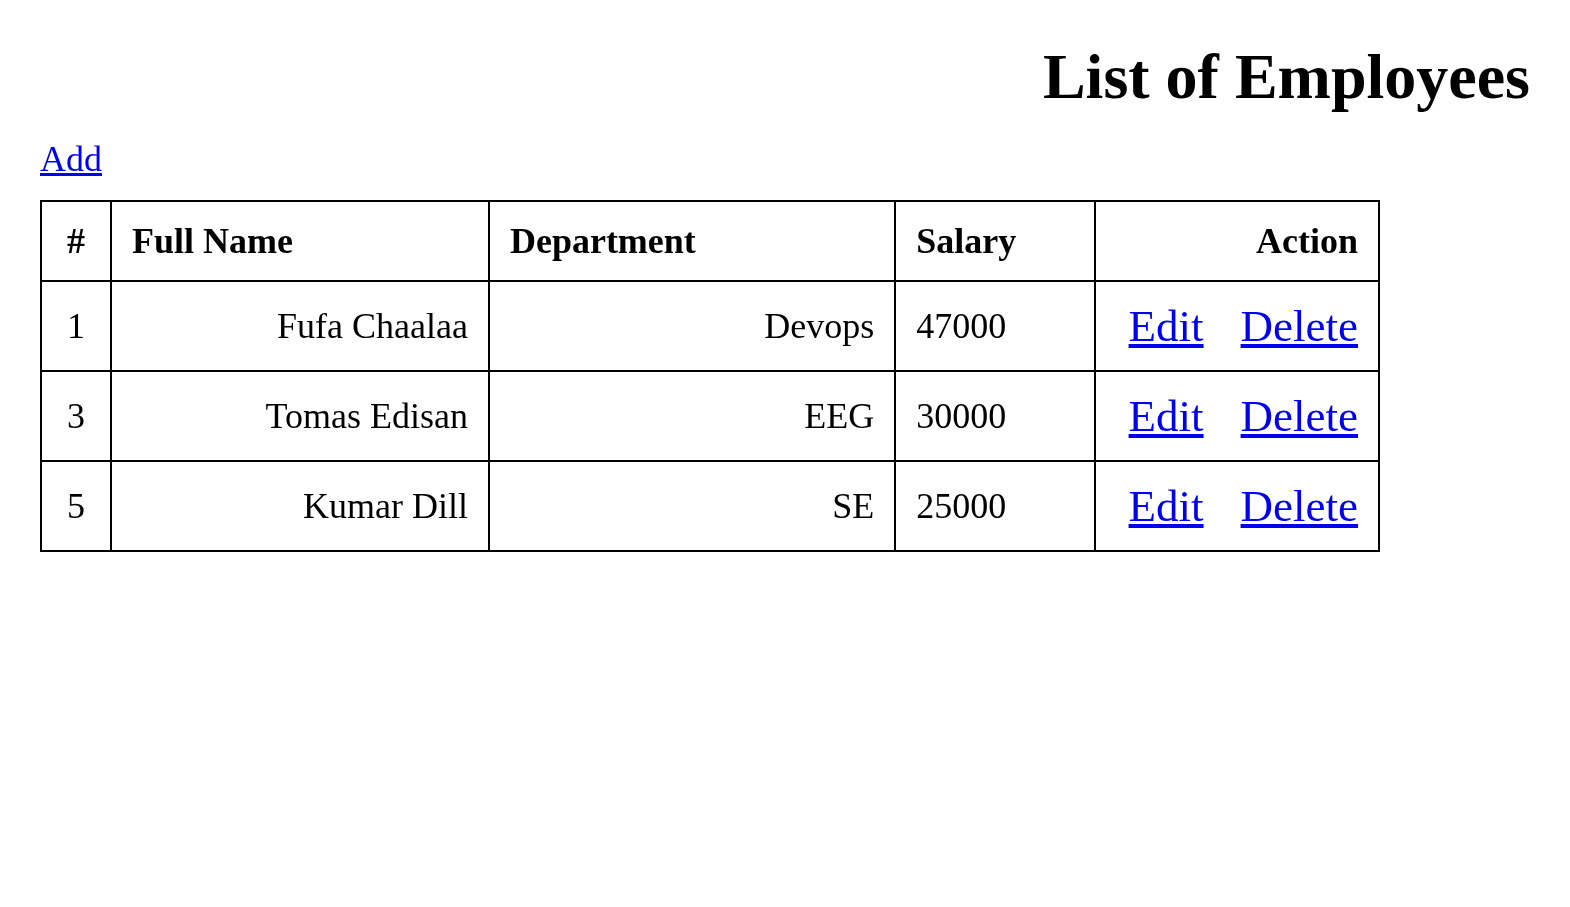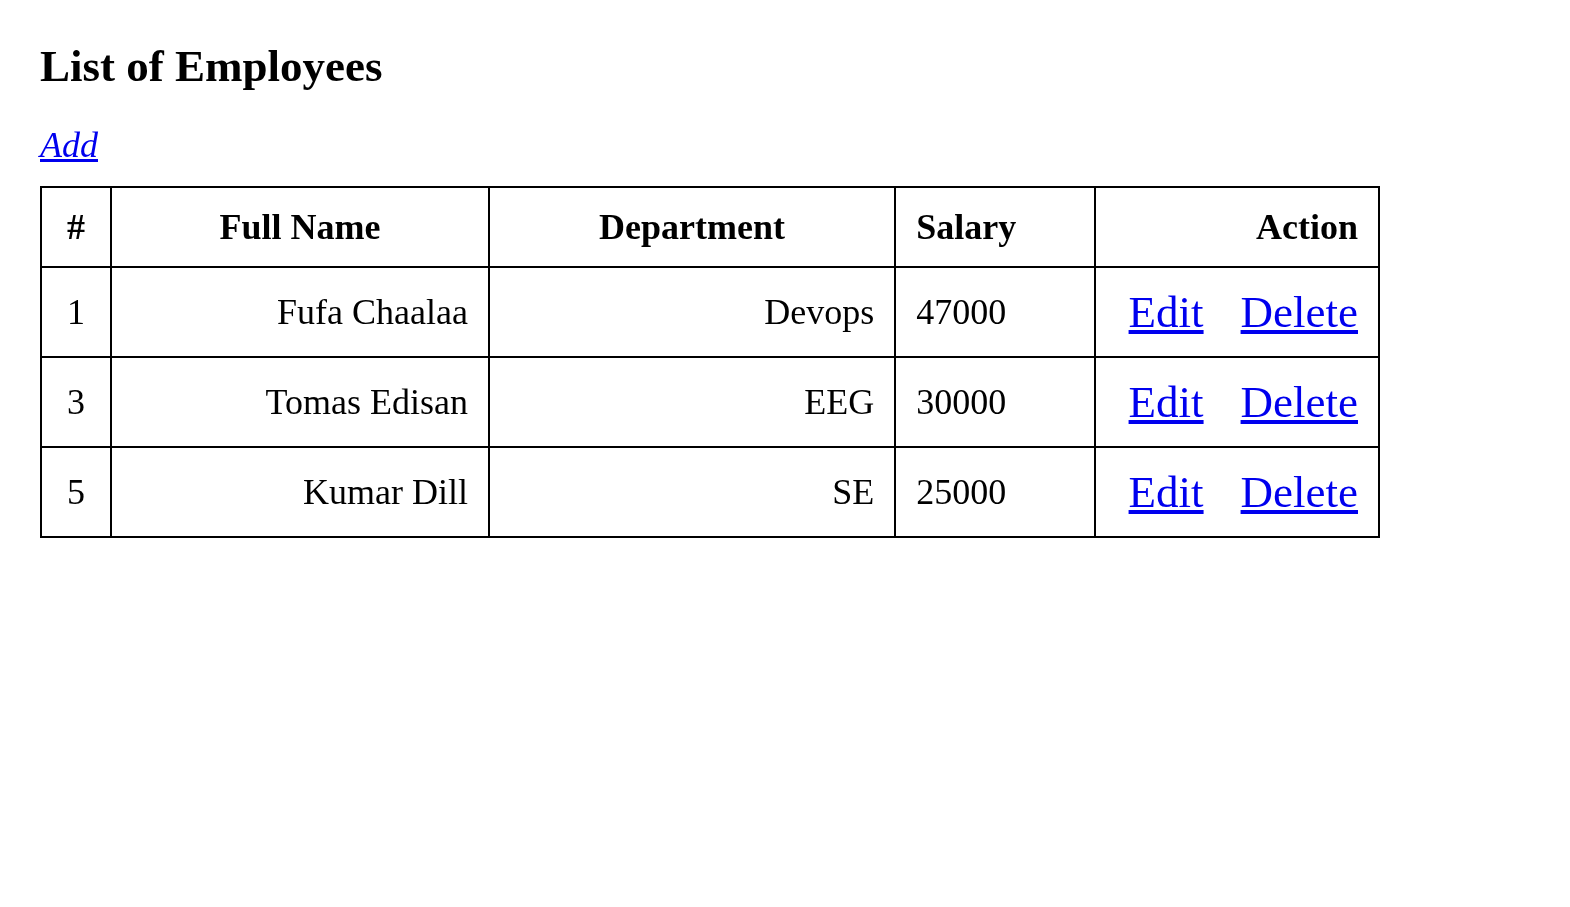--- a/index.html
+++ b/index.html
@@ -8,51 +8,51 @@
       box-sizing: border-box;
     }
 
     body {
       background: #ffffff;
       font-family: Times New Roman, serif;
       padding: 40px 40px;
     }
 
     h1 {
-      font-size: 45px;
+      font-size: 64px;
       font-weight: bold;
       color: #000000;
-      margin-bottom: 32px;
+      margin-bottom: 24px;
+      text-align: right;
     }
 
     .add-link {
       display: inline-block;
       font-size: 36px;
       color: #0000ee;
       text-decoration: underline;
       margin-bottom: 20px;
       cursor: pointer;
-      font-style: italic;
     }
 
     table {
       border-collapse: collapse;
       width: 1340px;
       font-size: 36px;
     }
 
     th, td {
       border: 2px solid #000000;
       padding: 18px 20px;
       text-align: right;
     }
 
     th {
       font-weight: bold;
-      text-align: center;
+      text-align: left;
     }
 
     td:first-child, th:first-child {
       text-align: center;
       width: 70px;
     }
 
     td:nth-child(2), th:nth-child(2) {
       width: 380px;
     }

